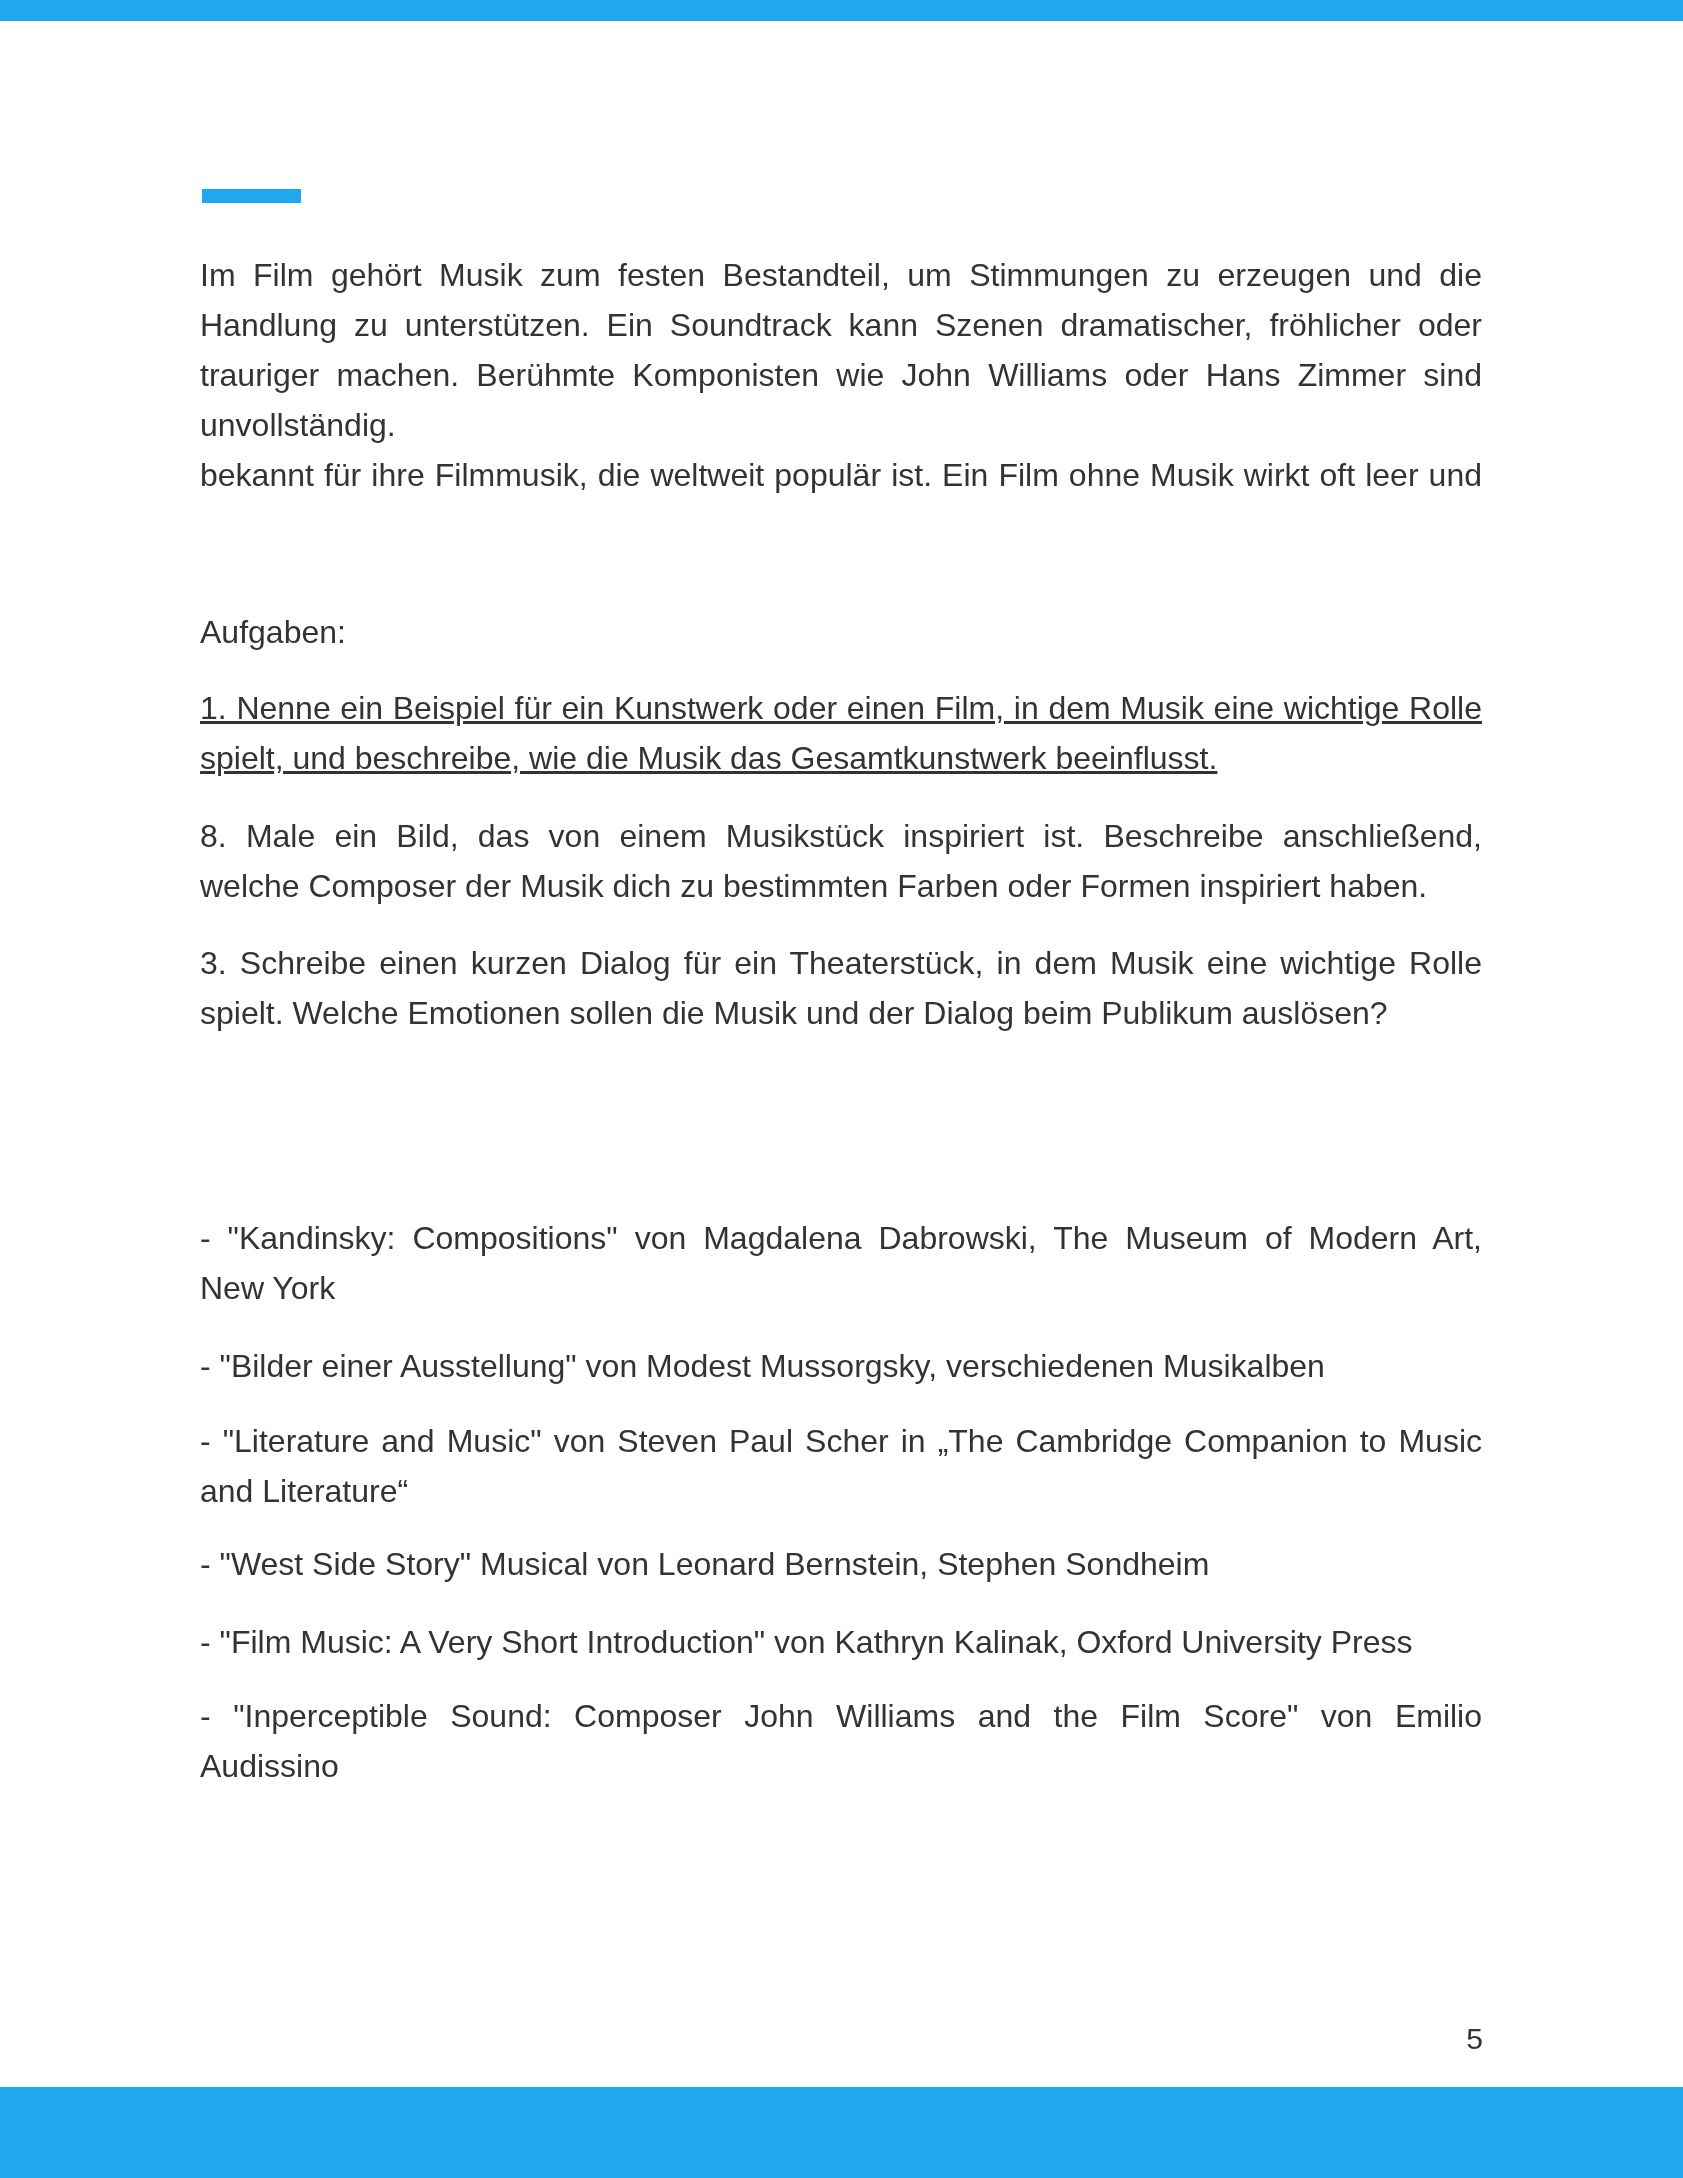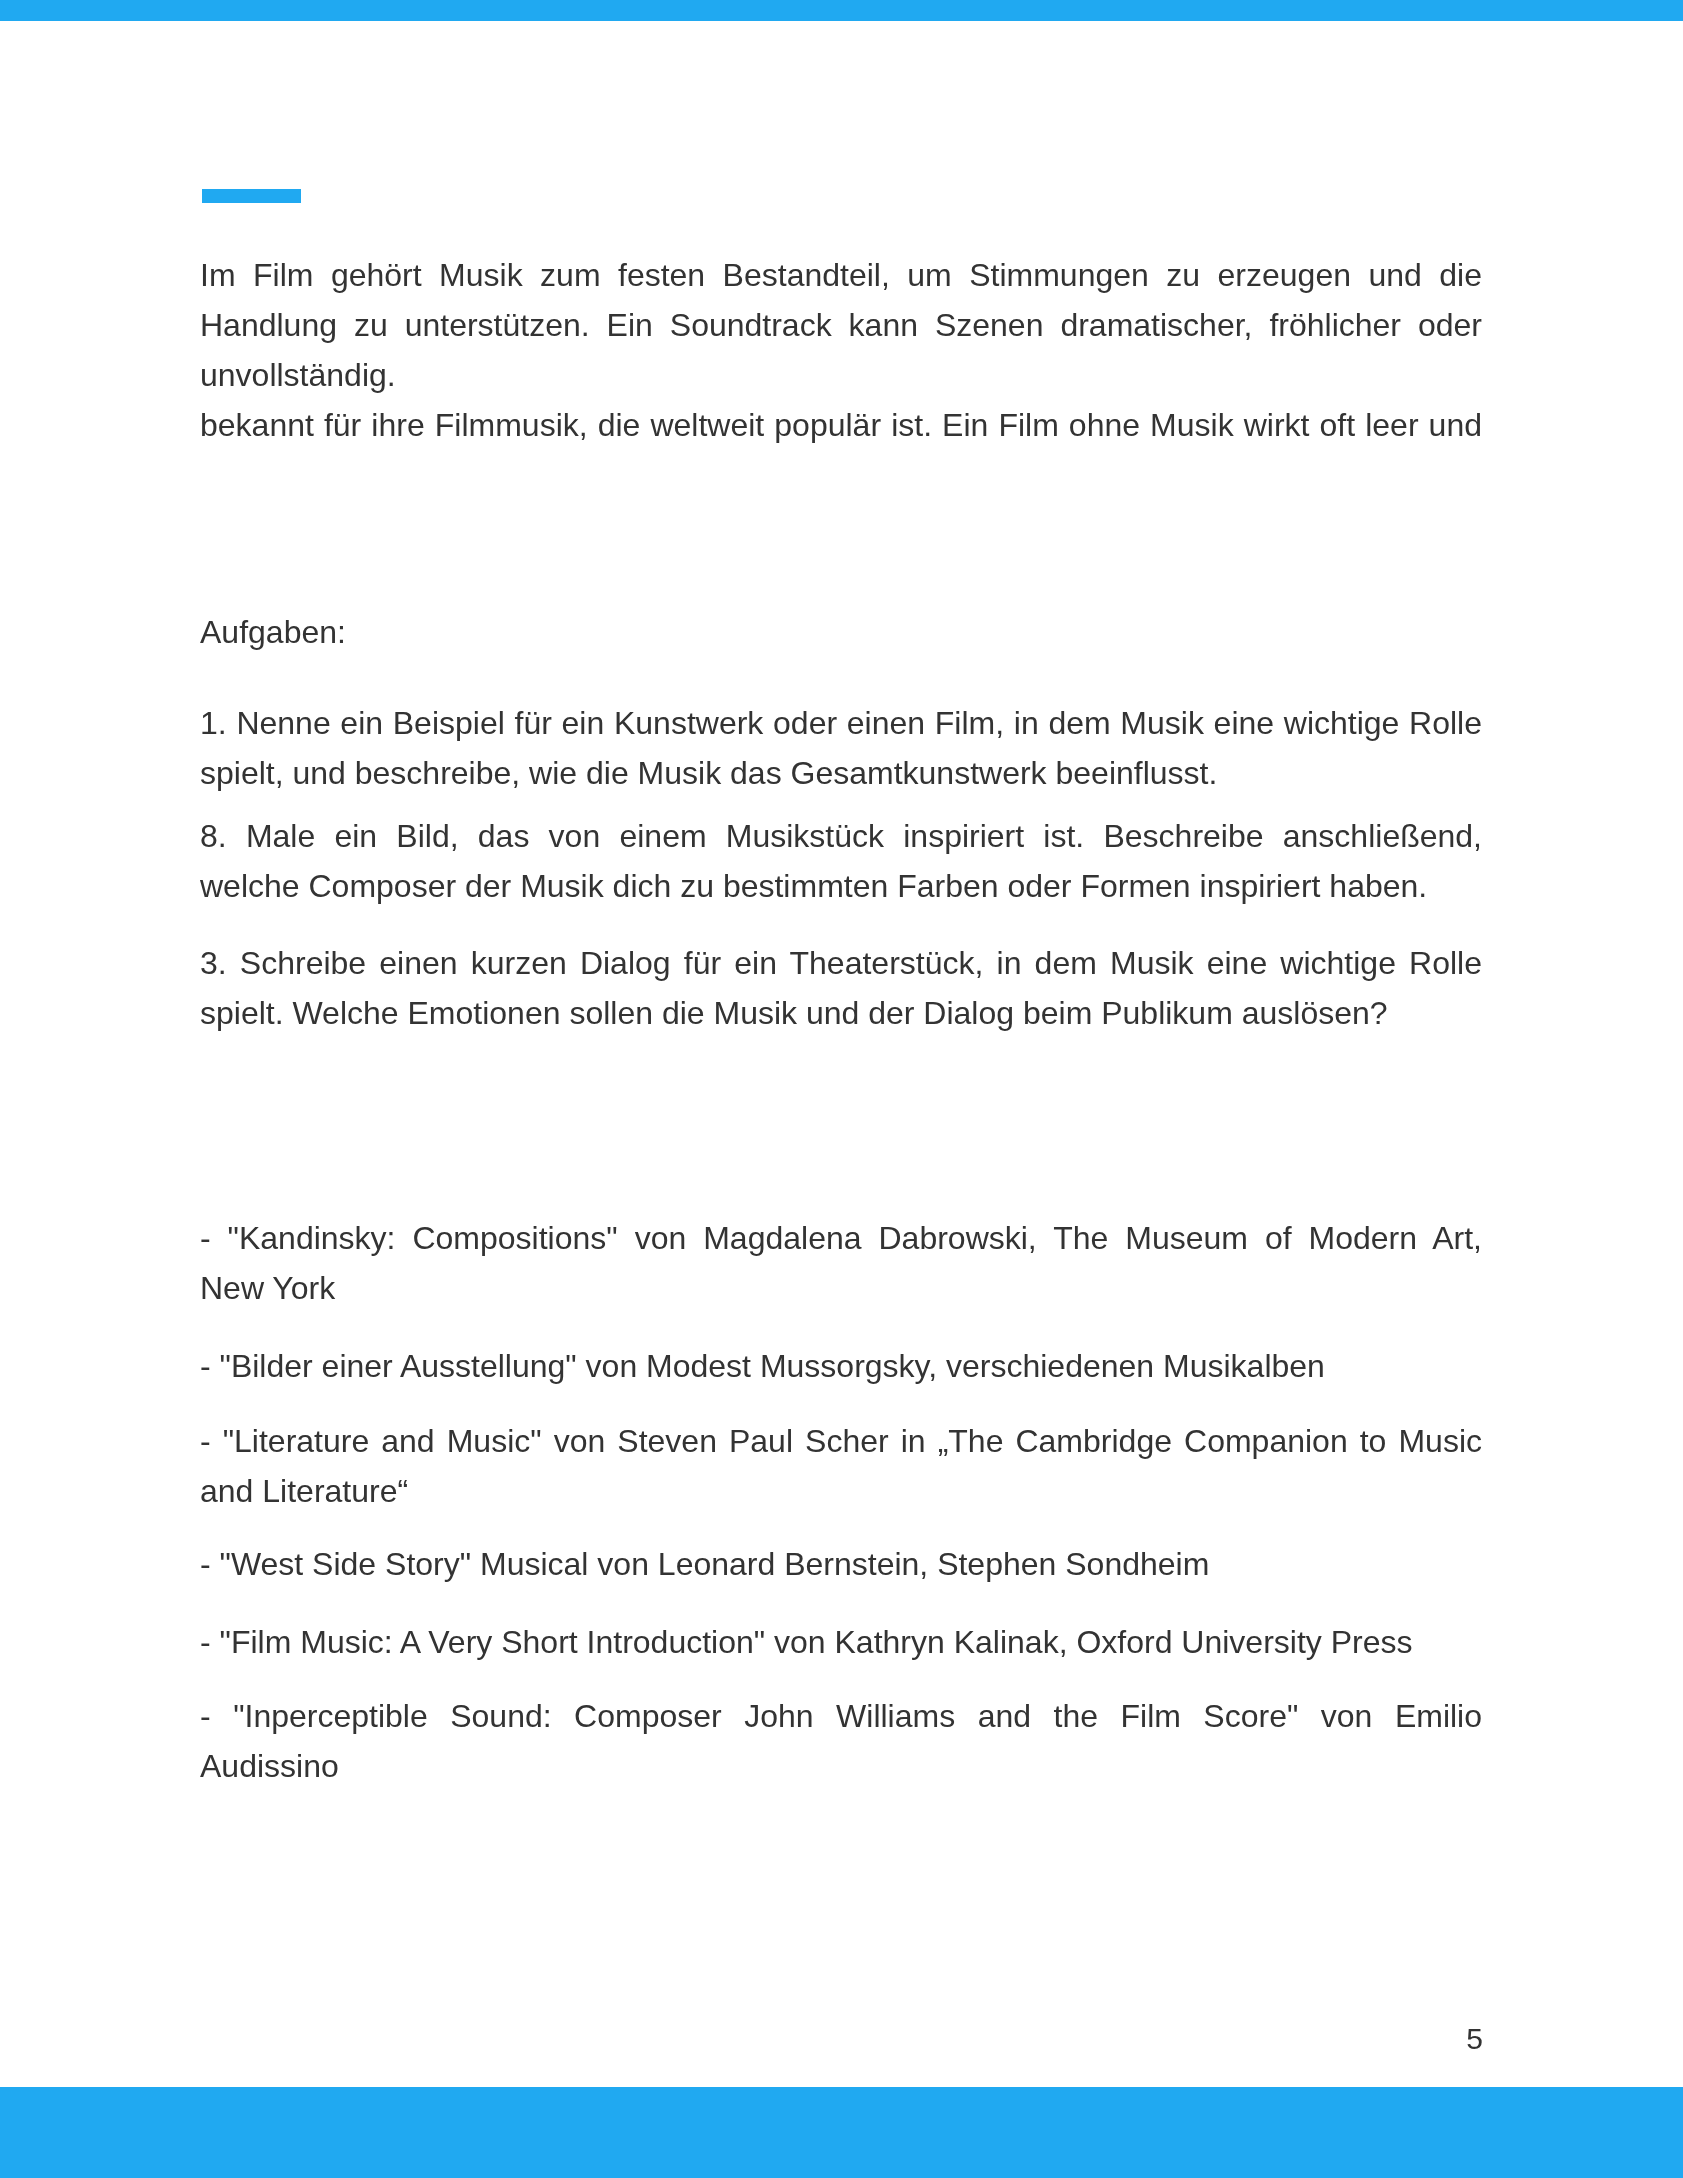--- a/index.html
+++ b/index.html
@@ -43,21 +43,21 @@
     right:200px;
     width:198px;
     text-align:right;
     font-size:30px;
     line-height:34px;
     color:#333333;
   }
   
   .pos-intro   { top:250px; }
   .pos-tasks-h { top:607px; }
-  .pos-task1   { top:698px; }
+  .pos-task1   { top:683px;text-decoration:underline; }
   .pos-task2   { top:811px; }
   .pos-task3   { top:938px; }
   .pos-src-h   { top:1136px; }
   .pos-src1    { top:1213px; }
   .pos-src2    { top:1341px; }
   .pos-src3    { top:1416px; }
   .pos-src4    { top:1539px; }
   .pos-src5    { top:1617px; }
   .pos-src6    { top:1691px; }
 </style>
@@ -65,20 +65,21 @@
 <body>
 
 <div class="page">
 
   <div class="bar-top"></div>
   <div class="accent"></div>
 
   <div class="block pos-intro">
     <div class="line j">Im Film gehört Musik zum festen Bestandteil, um Stimmungen zu erzeugen und die</div>
     <div class="line j">Handlung zu unterstützen. Ein Soundtrack kann Szenen dramatischer, fröhlicher oder</div>
+    <div class="line j">trauriger machen. Berühmte Komponisten wie John Williams oder Hans Zimmer sind</div>
     <div class="line">unvollständig.</div>
     <div class="line j">bekannt für ihre Filmmusik, die weltweit populär ist. Ein Film ohne Musik wirkt oft leer und</div>
   </div>
 
   <div class="block pos-tasks-h">
     <div class="line">Aufgaben:</div>
   </div>
 
   <div class="block pos-task1">
     <div class="line j">1. Nenne ein Beispiel für ein Kunstwerk oder einen Film, in dem Musik eine wichtige Rolle</div>

